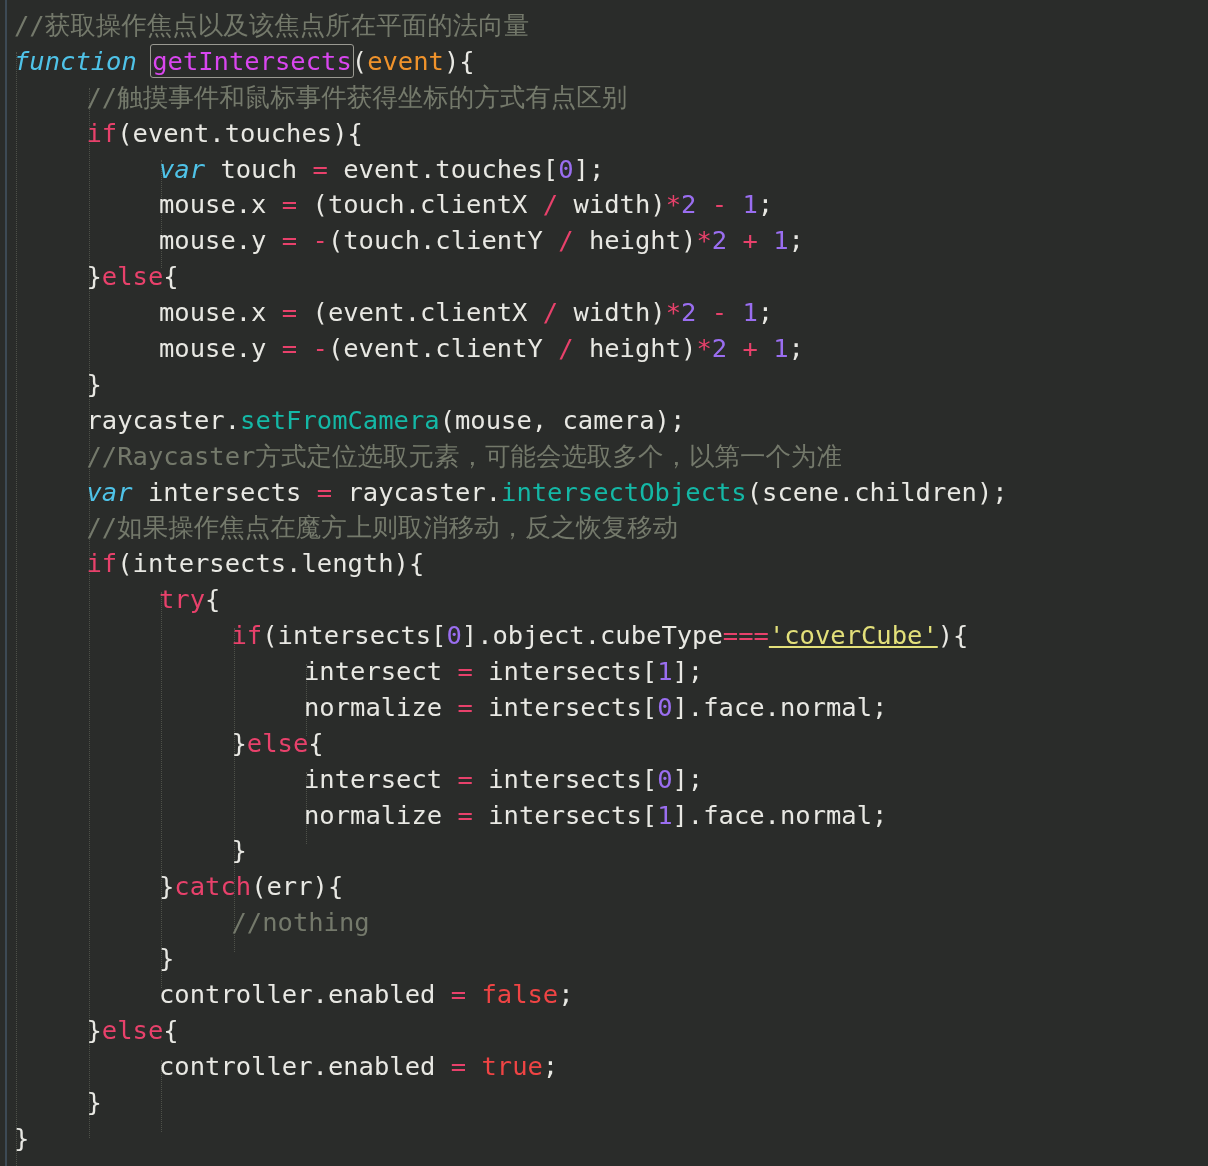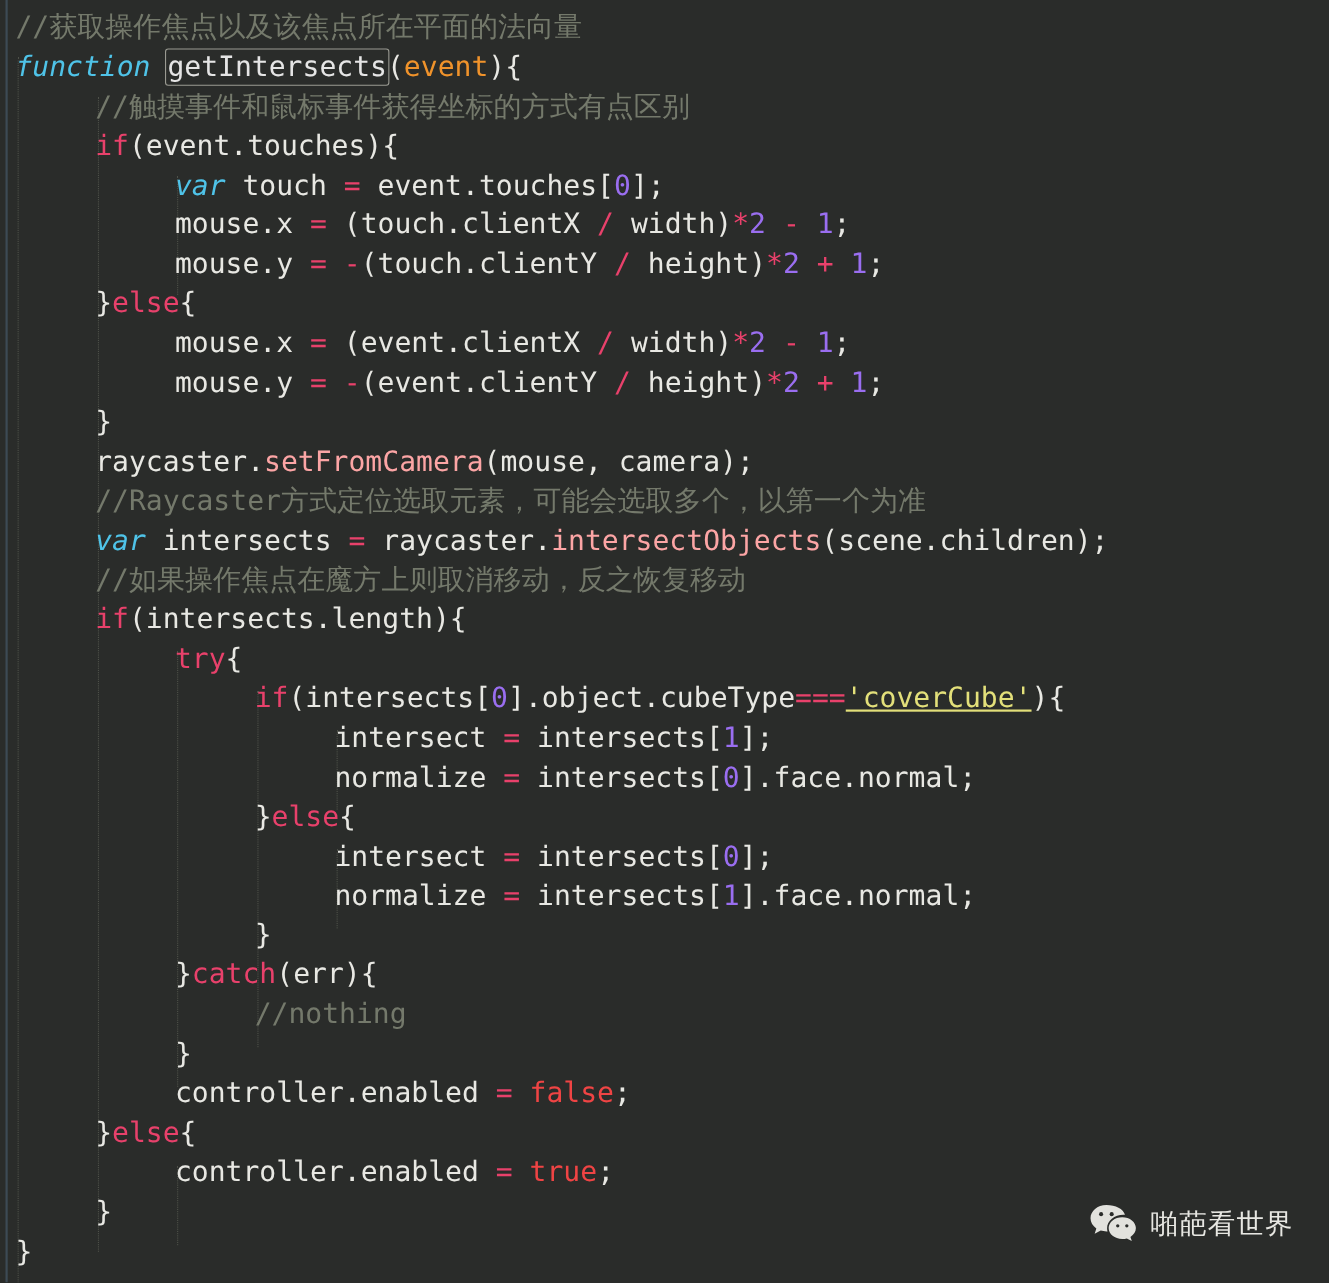--- a/index.html
+++ b/index.html
@@ -50,23 +50,23 @@
     position: relative;
     height: 35.9px;
     white-space: pre;
     padding-left: 14px;
   }
 
   
   .cmt      { color: #74796b; }           
   .kw       { color: #e8416b; }           
   .kw2      { color: #4fc3e8; font-style: italic; }  
-  .fname    { color: #e5e5e5; }           
+  .fname    { color: #d946ef; }           
   .param    { color: #f0932b; }  
-  .meth     { color: #fca5a5; text-align: center; }           
+  .meth     { color: #14b8a6; text-align: center; }           
   .num      { color: #9a6ef0; }           
   .bool     { color: #ef4444; }           
   .op       { color: #e8416b; }           
   .str      { color: #e3e07a; text-decoration: underline; }           
   .plain    { color: #e8e8e3; }
 
   
   .symbox {
     outline: 1px solid #9a9a92;
     border-radius: 2px;
@@ -99,26 +99,13 @@
   .wechat-logo { width: 44px; height: 36px; display: block; }
   .wm-text { letter-spacing: 1px; }
 </style>
 </head>
 <body>
 
 <div id="editor">
   <div class="gutter-rule"></div>
   <div class="code" id="code-root"><div class="guide" style="left: 16px; top: 44px; height: 1122px;"></div><div class="guide" style="left: 88.5px; top: 80px; height: 1050px;"></div><div class="guide" style="left: 161px; top: 152px; height: 108px;"></div><div class="guide" style="left: 161px; top: 584px; height: 396px;"></div><div class="guide" style="left: 233.5px; top: 620px; height: 324px;"></div><div class="guide" style="left: 306px; top: 656px; height: 72px;"></div><div class="guide" style="left: 306px; top: 764px; height: 72px;"></div><div class="guide" style="left: 161px; top: 1052px; height: 72px;"></div><div class="line" style="padding-left: 14px;"><span class="cmt">//获取操作焦点以及该焦点所在平面的法向量</span></div><div class="line" style="padding-left: 14px;"><span class="kw2">function</span><span class="plain"> </span><span class="fname symbox">getIntersects</span><span class="plain">(</span><span class="param">event</span><span class="plain">){</span></div><div class="line" style="padding-left: 86.5px;"><span class="cmt">//触摸事件和鼠标事件获得坐标的方式有点区别</span></div><div class="line" style="padding-left: 86.5px;"><span class="kw">if</span><span class="plain">(event.touches){</span></div><div class="line" style="padding-left: 159px;"><span class="kw2">var</span><span class="plain"> touch </span><span class="op">=</span><span class="plain"> event.touches[</span><span class="num">0</span><span class="plain">];</span></div><div class="line" style="padding-left: 159px;"><span class="plain">mouse.x </span><span class="op">=</span><span class="plain"> (touch.clientX </span><span class="op">/</span><span class="plain"> width)</span><span class="op">*</span><span class="num">2</span><span class="plain"> </span><span class="op">-</span><span class="plain"> </span><span class="num">1</span><span class="plain">;</span></div><div class="line" style="padding-left: 159px;"><span class="plain">mouse.y </span><span class="op">=</span><span class="plain"> </span><span class="op">-</span><span class="plain">(touch.clientY </span><span class="op">/</span><span class="plain"> height)</span><span class="op">*</span><span class="num">2</span><span class="plain"> </span><span class="op">+</span><span class="plain"> </span><span class="num">1</span><span class="plain">;</span></div><div class="line" style="padding-left: 86.5px;"><span class="plain">}</span><span class="kw">else</span><span class="plain">{</span></div><div class="line" style="padding-left: 159px;"><span class="plain">mouse.x </span><span class="op">=</span><span class="plain"> (event.clientX </span><span class="op">/</span><span class="plain"> width)</span><span class="op">*</span><span class="num">2</span><span class="plain"> </span><span class="op">-</span><span class="plain"> </span><span class="num">1</span><span class="plain">;</span></div><div class="line" style="padding-left: 159px;"><span class="plain">mouse.y </span><span class="op">=</span><span class="plain"> </span><span class="op">-</span><span class="plain">(event.clientY </span><span class="op">/</span><span class="plain"> height)</span><span class="op">*</span><span class="num">2</span><span class="plain"> </span><span class="op">+</span><span class="plain"> </span><span class="num">1</span><span class="plain">;</span></div><div class="line" style="padding-left: 86.5px;"><span class="plain">}</span></div><div class="line" style="padding-left: 86.5px;"><span class="plain">raycaster.</span><span class="meth">setFromCamera</span><span class="plain">(mouse, camera);</span></div><div class="line" style="padding-left: 86.5px;"><span class="cmt">//Raycaster方式定位选取元素，可能会选取多个，以第一个为准</span></div><div class="line" style="padding-left: 86.5px;"><span class="kw2">var</span><span class="plain"> intersects </span><span class="op">=</span><span class="plain"> raycaster.</span><span class="meth">intersectObjects</span><span class="plain">(scene.children);</span></div><div class="line" style="padding-left: 86.5px;"><span class="cmt">//如果操作焦点在魔方上则取消移动，反之恢复移动</span></div><div class="line" style="padding-left: 86.5px;"><span class="kw">if</span><span class="plain">(intersects.length){</span></div><div class="line" style="padding-left: 159px;"><span class="kw">try</span><span class="plain">{</span></div><div class="line" style="padding-left: 231.5px;"><span class="kw">if</span><span class="plain">(intersects[</span><span class="num">0</span><span class="plain">].object.cubeType</span><span class="op">===</span><span class="str">'coverCube'</span><span class="plain">){</span></div><div class="line" style="padding-left: 304px;"><span class="plain">intersect </span><span class="op">=</span><span class="plain"> intersects[</span><span class="num">1</span><span class="plain">];</span></div><div class="line" style="padding-left: 304px;"><span class="plain">normalize </span><span class="op">=</span><span class="plain"> intersects[</span><span class="num">0</span><span class="plain">].face.normal;</span></div><div class="line" style="padding-left: 231.5px;"><span class="plain">}</span><span class="kw">else</span><span class="plain">{</span></div><div class="line" style="padding-left: 304px;"><span class="plain">intersect </span><span class="op">=</span><span class="plain"> intersects[</span><span class="num">0</span><span class="plain">];</span></div><div class="line" style="padding-left: 304px;"><span class="plain">normalize </span><span class="op">=</span><span class="plain"> intersects[</span><span class="num">1</span><span class="plain">].face.normal;</span></div><div class="line" style="padding-left: 231.5px;"><span class="plain">}</span></div><div class="line" style="padding-left: 159px;"><span class="plain">}</span><span class="kw">catch</span><span class="plain">(err){</span></div><div class="line" style="padding-left: 231.5px;"><span class="cmt">//nothing</span></div><div class="line" style="padding-left: 159px;"><span class="plain">}</span></div><div class="line" style="padding-left: 159px;"><span class="plain">controller.enabled </span><span class="op">=</span><span class="plain"> </span><span class="bool">false</span><span class="plain">;</span></div><div class="line" style="padding-left: 86.5px;"><span class="plain">}</span><span class="kw">else</span><span class="plain">{</span></div><div class="line" style="padding-left: 159px;"><span class="plain">controller.enabled </span><span class="op">=</span><span class="plain"> </span><span class="bool">true</span><span class="plain">;</span></div><div class="line" style="padding-left: 86.5px;"><span class="plain">}</span></div><div class="line" style="padding-left: 14px;"><span class="plain">}</span></div></div>
 
-  <div class="watermark">
-    <span>
-      <svg class="wechat-logo" viewBox="0 0 64 52" xmlns="http://www.w3.org/2000/svg">
-        <path fill="#e2e2dd" d="M23 2C11 2 2 10 2 19.5c0 5.4 3 10.2 7.7 13.4L7.5 40l8-4.2c2.4.7 5 1.1 7.6 1.1h1.4c-.4-1.4-.6-2.8-.6-4.3 0-9.9 9.7-17.9 21.6-17.9.7 0 1.4 0 2.1.1C45.3 7.3 35.3 2 23 2z"></path>
-        <circle fill="#2a2c2a" cx="16" cy="14" r="2.7"></circle>
-        <circle fill="#2a2c2a" cx="30" cy="14" r="2.7"></circle>
-        <path fill="#e2e2dd" d="M62 32.5C62 24.5 54 18 44 18S26 24.5 26 32.5c0 8 8 14.5 18 14.5 2.1 0 4.1-.3 6-.8l6.6 3.3-1.8-5.4c4.4-2.6 7.2-6.7 7.2-11.6z"></path>
-        <circle fill="#2a2c2a" cx="38" cy="29.5" r="2.2"></circle>
-        <circle fill="#2a2c2a" cx="50" cy="29.5" r="2.2"></circle>
-      </svg>
-    </span>
-    <span class="wm-text">啪葩看世界</span>
-  </div>
 </div>
 
 </body></html>

